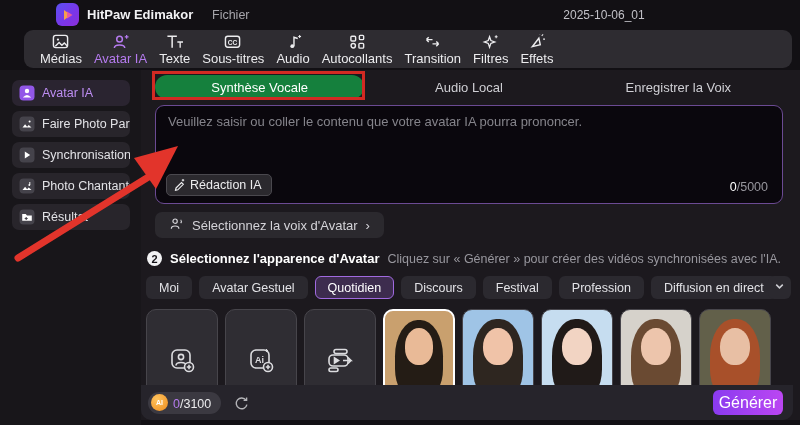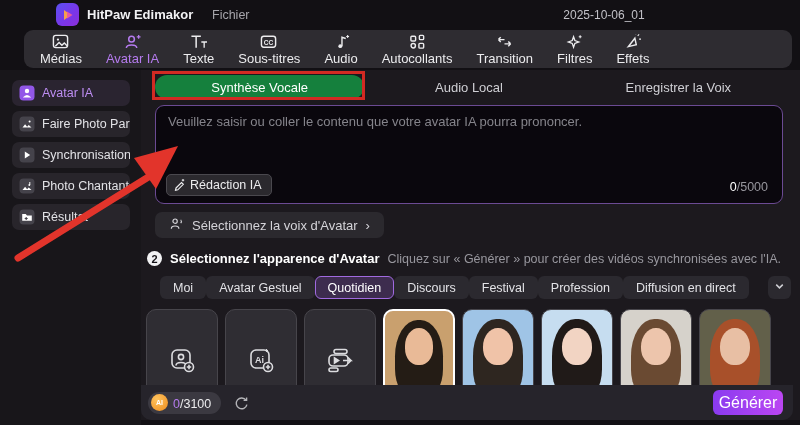--- a/index.html
+++ b/index.html
@@ -14,21 +14,21 @@
   .logo { position:absolute; left:12px; top:3px; width:23px; height:23px; border-radius:6px;
     background:linear-gradient(135deg,#5a50f0 0%,#7a35e8 60%,#8b2fd8 100%);
     display:flex; align-items:center; justify-content:center; }
   .logo svg { display:block; }
   .app-name { position:absolute; left:43px; top:7px; font-size:13px; font-weight:bold; color:#f2f2f4; }
   .menus { position:absolute; left:168px; top:8px; display:flex; gap:22px; font-size:12.5px; color:#a6a5ab;flex-direction:column; }
   .menu-item { cursor:default; }
   .doc-title { position:absolute; left:480px; width:160px; top:8px; text-align:center; font-size:12px; color:#c2c1c7; }
   
   .toolbar { position:absolute; left:24px; top:30px; width:768px; height:38px; border-radius:9px;
-    background:#2e2c31; display:flex; align-items:center; padding-left:16px; gap:24px; }
+    background:#2e2c31; display:flex; align-items:center; padding-left:16px; gap:12px; }
   .tb-item { display:flex; flex-direction:column; align-items:center; gap:1px; font-size:13px; color:#ececee; cursor:pointer; }
   .tb-item .ticon { height:17px; display:flex; align-items:center; }
   .tb-item.active { color:#b57bee; }
   .tb-item svg { display:block; }
   
   .sidebar { position:absolute; left:0; top:70px; width:141px; height:355px; background:#18161a; }
   .sb-item { position:relative; margin:0 11px 5px 12px; height:26px; border-radius:7px; background:#28252b;
     display:flex; align-items:center; gap:7px; padding:0 7px; font-size:12.5px; color:#e2e2e6;
     white-space:nowrap; overflow:hidden; cursor:pointer; }
   .sb-item:first-child { margin-top:10px; }
@@ -55,21 +55,21 @@
   .voice-btn { position:absolute; left:14px; top:142px; height:26px; display:inline-flex; align-items:center; gap:8px;
     background:#2b292e; border-radius:7px; padding:0 14px; font-size:13px; color:#d4d3d8; cursor:pointer; }
   .voice-btn .chev { font-size:13px; color:#d4d3d8; }
   
   .step-header { position:absolute; left:6px; top:181px; display:flex; align-items:center; gap:8px; }
   .step-badge { width:15px; height:15px; border-radius:50%; background:#f2f2f4; color:#151318;
     font-size:11px; font-weight:bold; display:flex; align-items:center; justify-content:center; }
   .step-title { font-size:13px; font-weight:bold; color:#ffffff; }
   .step-hint { font-size:12.5px; color:#98979e; }
   
-  .pills { position:absolute; left:19px; top:206px; display:flex; }
+  .pills { position:absolute; left:5px; top:206px; display:flex; gap:7px; }
   .pill { height:23px; display:flex; align-items:center; padding:0 12px; border-radius:6px;
     background:#2b292f; font-size:12.5px; color:#e2e2e6; border:1.5px solid transparent; cursor:pointer; white-space:nowrap; }
   .pill.active { background:#3d2c4e; border-color:#a06ae0; color:#ffffff; }
   .pills-chevron { position:absolute; right:9px; top:206px; width:23px; height:23px; border-radius:6px;
     background:#2b292f; display:flex; align-items:center; justify-content:center; cursor:pointer; }
   
   .cards { position:absolute; left:5px; top:239px; display:flex; gap:7px; z-index:1; }
   .card { width:72px; height:105px; border-radius:10px; background:#2f2d33; border:1px solid #47454b;
     display:flex; align-items:center; justify-content:center; cursor:pointer; }
   .photo { position:relative; width:72px; height:105px; border-radius:10px; overflow:hidden; border:1px solid #47454b; cursor:pointer; }

